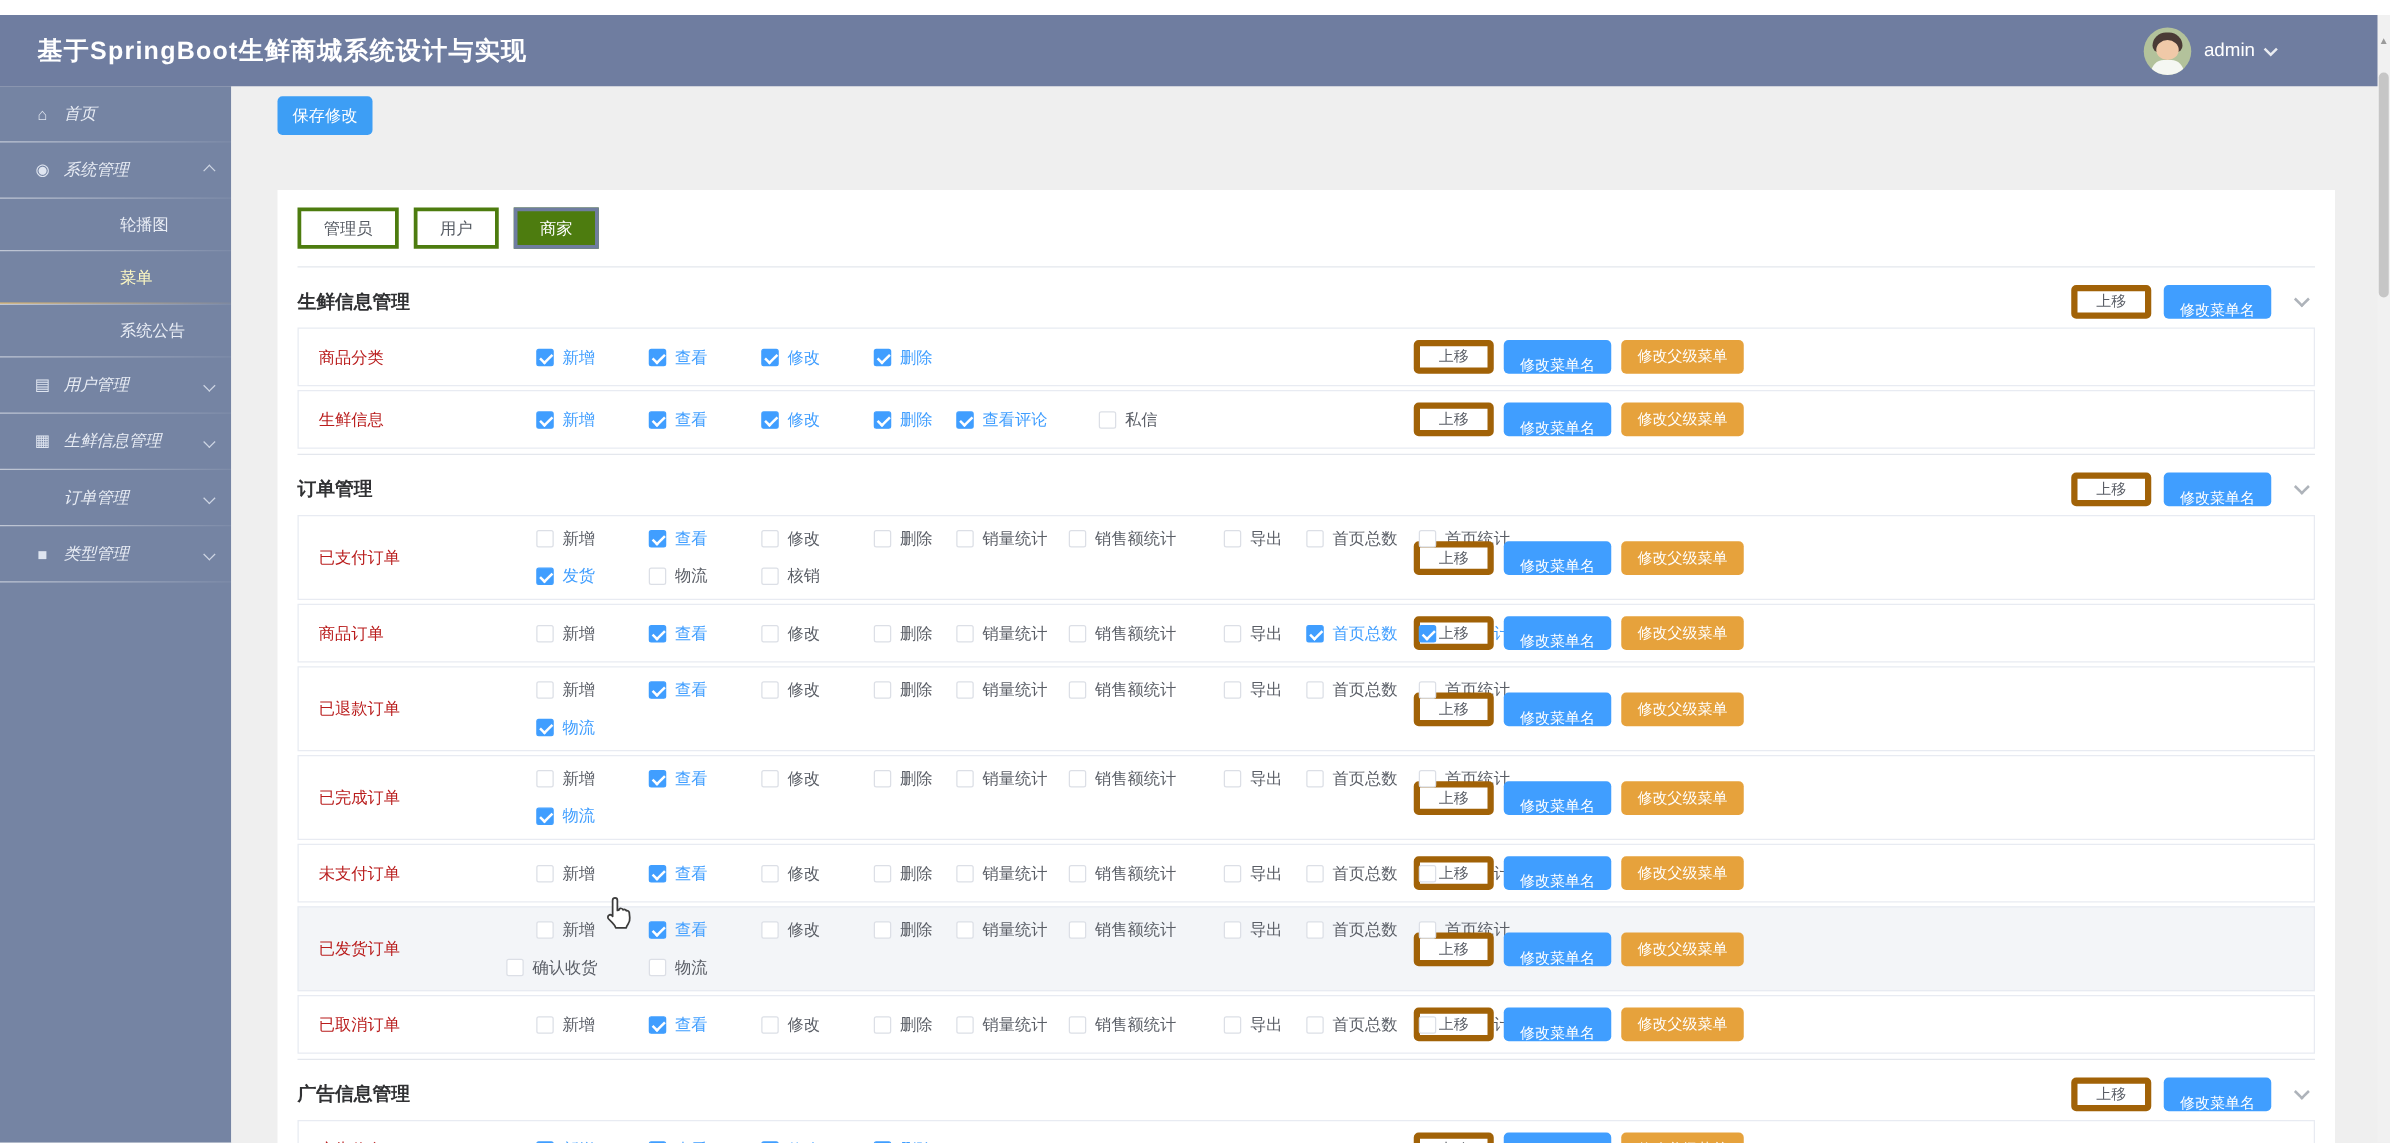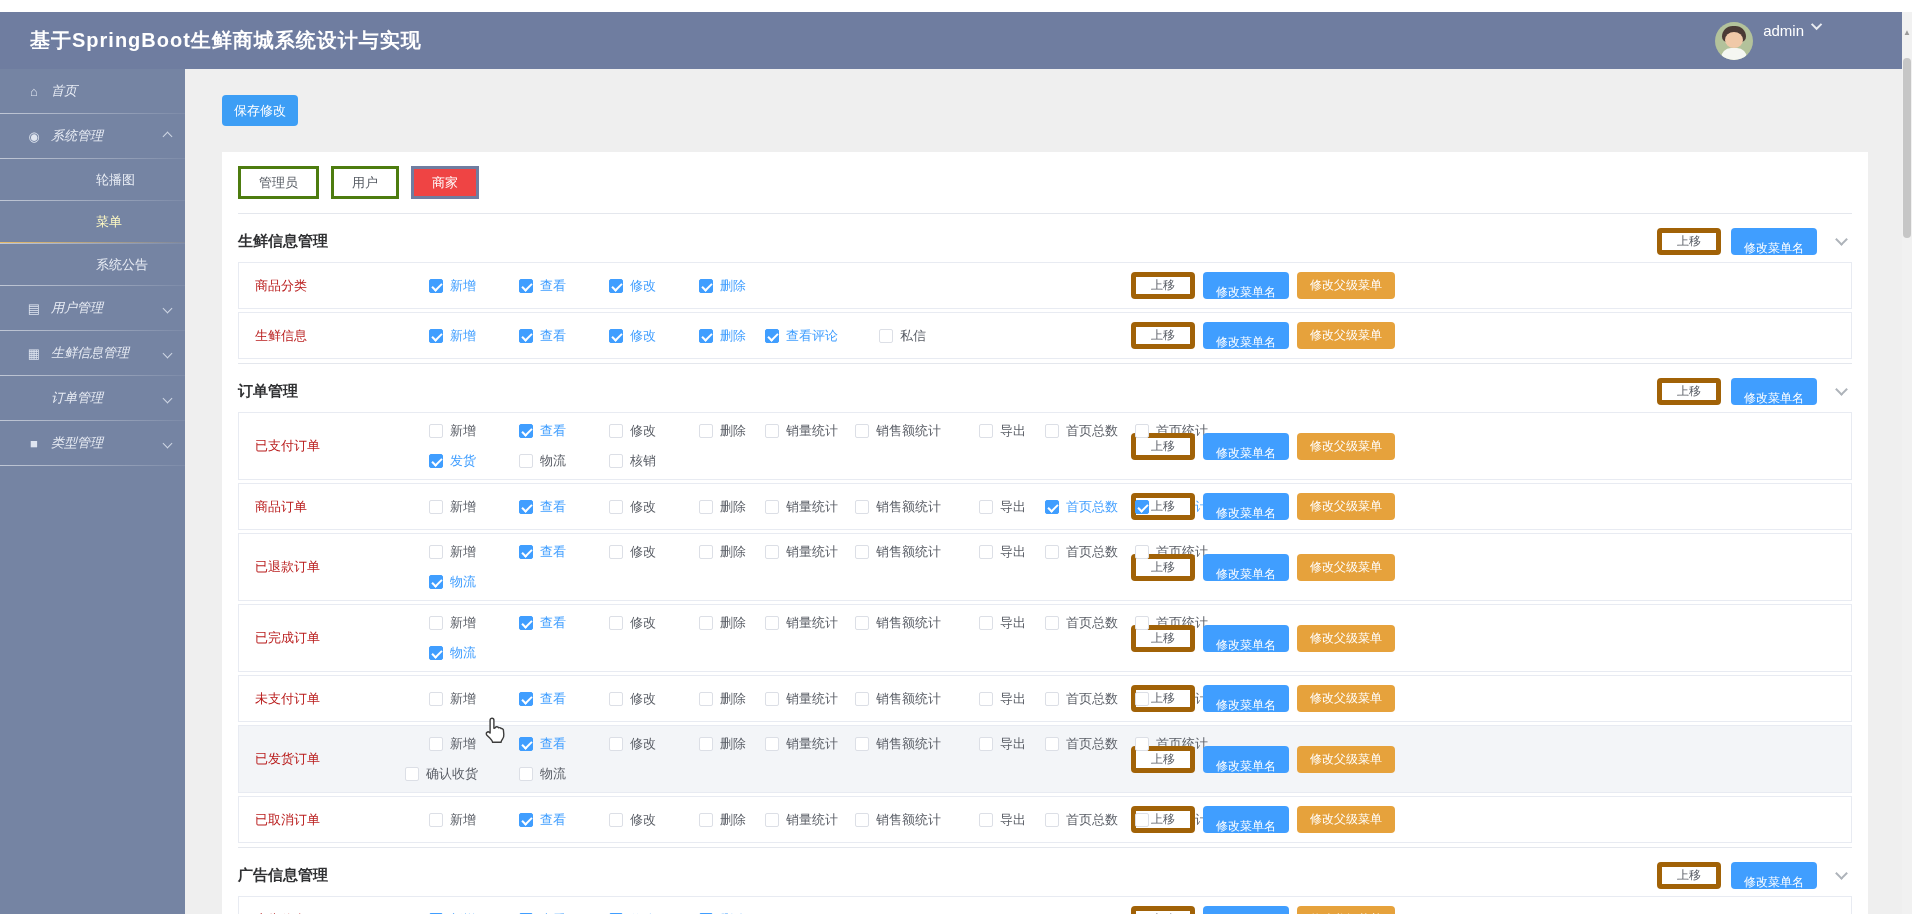--- a/index.html
+++ b/index.html
@@ -4,21 +4,21 @@
 <style>
   * { margin:0; padding:0; box-sizing:border-box; font-family:"Liberation Sans","DejaVu Sans",sans-serif; }
   html,body { width:1912px; height:914px; overflow:hidden; background:#efefef; }
 
   
   .top-strip { height:12px; background:#ffffff; width:100%; }
 
   
   .app-header { position:absolute; top:12px; left:0; right:0; height:57px; background:#6f7da0; display:flex; align-items:center; padding:0 30px; z-index:5; }
   .app-title { color:#ffffff; font-size:20px; font-weight:bold; letter-spacing:1px; }
-  .header-right { margin-left:auto; display:flex; align-items:flex-start; gap:10px; margin-right:60px; }
+  .header-right { margin-left:auto; display:flex; align-items:center; gap:10px; margin-right:60px; }
   .avatar { width:38px; height:38px; border-radius:50%; background:#b3c29b; position:relative; overflow:hidden; }
   .avatar .hair { position:absolute; left:7px; top:4px; width:24px; height:16px; border-radius:12px 12px 6px 6px; background:#4a3a35; }
   .avatar .face { position:absolute; left:10px; top:10px; width:18px; height:16px; border-radius:50%; background:#f0c9a8; }
   .avatar .shirt { position:absolute; left:6px; top:26px; width:26px; height:14px; border-radius:10px 10px 0 0; background:#f5f7f2; }
   .admin-name { color:#ffffff; font-size:15px; }
   .chev { display:inline-block; width:8px; height:8px; border-left:2px solid rgba(255,255,255,.85); border-bottom:2px solid rgba(255,255,255,.85); transform:rotate(-45deg) translateY(-2px); }
 
   
   .sidebar { position:absolute; top:69px; left:0; bottom:0; width:185px; background:#7584a3; color:#e9edf5; font-size:13px; }
   .side-item { height:44px; display:flex; align-items:center; padding:0 14px 0 26px; cursor:pointer; }
@@ -26,26 +26,26 @@
   .side-item .lbl { flex:1;font-style:italic; }
   .side-chev { width:7px; height:7px; border-left:1.5px solid #cfd6e4; border-bottom:1.5px solid #cfd6e4; transform:rotate(-45deg); }
   .side-chev.up { transform:rotate(135deg); }
   .side-div { height:1px; margin:0 0 0 0; background:linear-gradient(to right, rgba(255,255,255,.55), rgba(255,255,255,.06)); }
   .side-sub { height:41px; display:flex; align-items:center; padding-left:96px; cursor:pointer; }
   .side-sub.active { color:#fef9c3; }
   .side-div.gold { background:linear-gradient(to right, rgba(242,192,99,.9), rgba(242,192,99,.08)); }
 
   
   .content { position:absolute; top:69px; left:185px; right:0; bottom:0; background:#efefef; }
-  .save-btn { position:absolute; left:37px; top:26px; width:76px; height:31px; background:#3d9ef5; color:#fff; border:none; border-radius:4px; font-size:13px; cursor:pointer; }
+  .save-btn { position:absolute; left:37px; top:8px; width:76px; height:31px; background:#3d9ef5; color:#fff; border:none; border-radius:4px; font-size:13px; cursor:pointer; }
   .panel { position:absolute; left:37px; top:83px; width:1646px; height:900px; background:#ffffff; padding:14px 16px 0 16px; }
 
   .tabs { display:flex; gap:12px; margin-bottom:14px; }
   .tab { min-width:60px; height:33px; padding:0 18px; background:#fff; border:3px solid #4d7c0f; color:#565b63; font-size:13px; cursor:pointer; }
-  .tab.active { background:#ef4444; border-color:#6f7da0; color:#fff; }
+  .tab.active { background:#4d7c0f; border-color:#6f7da0; color:#fff; }
 
   .section { border-top:1px solid #e4e7ed; padding-top:6px; margin-top:4px; }
   .sec-head { display:flex; align-items:center; height:42px; }
   .sec-title { font-size:15px; font-weight:bold; color:#303133; }
   .sec-btns { margin-left:auto; display:flex; align-items:center; gap:10px; }
   .sec-fold { width:9px; height:9px; border-left:2px solid #aeb3ba; border-bottom:2px solid #aeb3ba; transform:rotate(-45deg); margin:0 6px 4px 10px; cursor:pointer; }
 
   .row { display:flex; align-items:center; border:1px solid #e8ebf2; background:#fff; margin-bottom:3px; padding:9px 0 9px 16px; min-height:40px; }
   .row.hover { background:#f3f5f8; }
   .row-label { width:150px; font-size:13px; color:#b91c1c; flex:none; }

